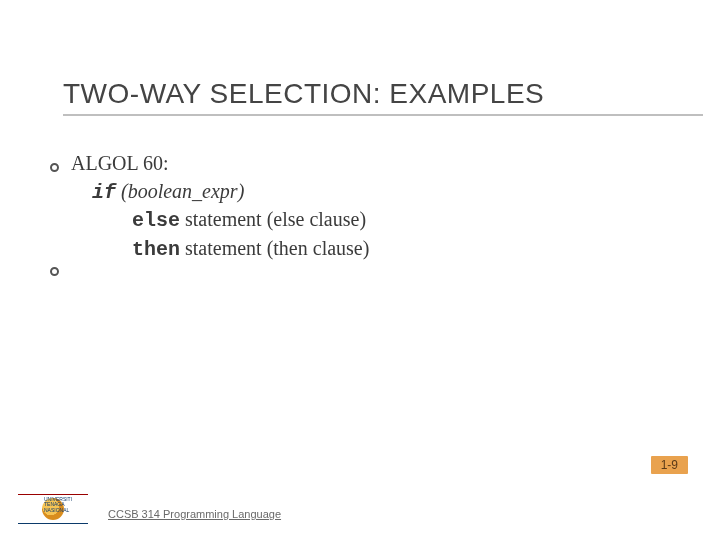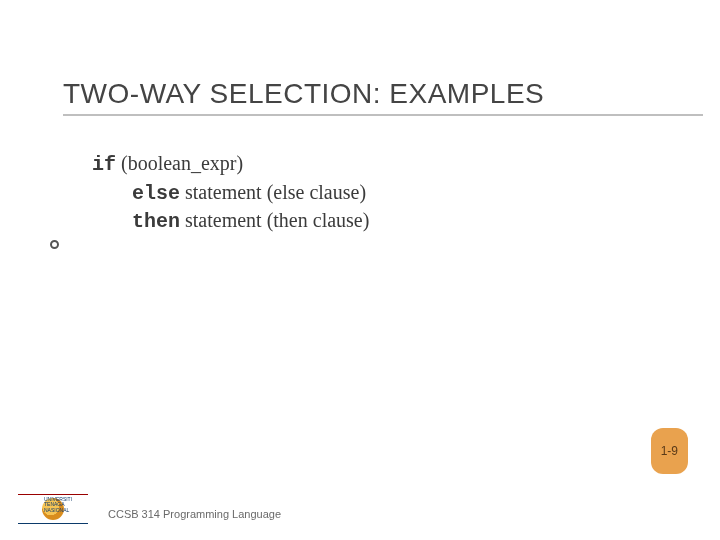--- a/index.html
+++ b/index.html
@@ -51,41 +51,42 @@
     border: 2px solid #555;
     border-radius: 50%;
     flex: 0 0 auto;
     position: relative;
     top: 2px;
   }
   .mono {
     font-family: "Courier New", Courier, monospace;
     font-weight: bold;
   }
-  .indent1 { padding-left: 42px; }
+  .indent1 { padding-left: 42px; font-style: italic; }
   .indent2 { padding-left: 82px; }
   .gap-top { margin-top: 2px; }
   .page-badge {
     position: absolute;
     right: 32px;
     bottom: 66px;
     background: #e9a24e;
     color: #5a3a18;
     font-family: Arial, Helvetica, sans-serif;
     font-size: 12px;
-    padding: 16px 10px;
-    border-radius: 12px;
+    padding: 2px 10px;
+    border-radius: 1px;
   }
   .footer {
     position: absolute;
     left: 108px;
     bottom: 20px;
     font-family: Arial, Helvetica, sans-serif;
     font-size: 11px;
     color: #6a6a6a;
+    text-decoration: underline;
   }
   .logo {
     position: absolute;
     left: 18px;
     bottom: 10px;
     width: 70px;
     height: 42px;
   }
   .logo .box {
     position: absolute;
@@ -111,20 +112,24 @@
 </style>
 </head>
 <body>
 
 <div class="slide">
 
   <h1 class="title">TWO-WAY SELECTION: EXAMPLES</h1>
 
   <div class="content">
 
+    <div class="bullet-row">
+      <span class="donut"></span>
+      <span>ALGOL 60:</span>
+    </div>
 
     <div class="indent1">
       <span class="mono">if</span><span> (boolean_expr)</span>
     </div>
     <div class="indent2">
       <span class="mono">else</span><span> statement  (else clause)</span>
     </div>
     <div class="indent2">
       <span class="mono">then</span><span> statement  (then clause)</span>
     </div>

